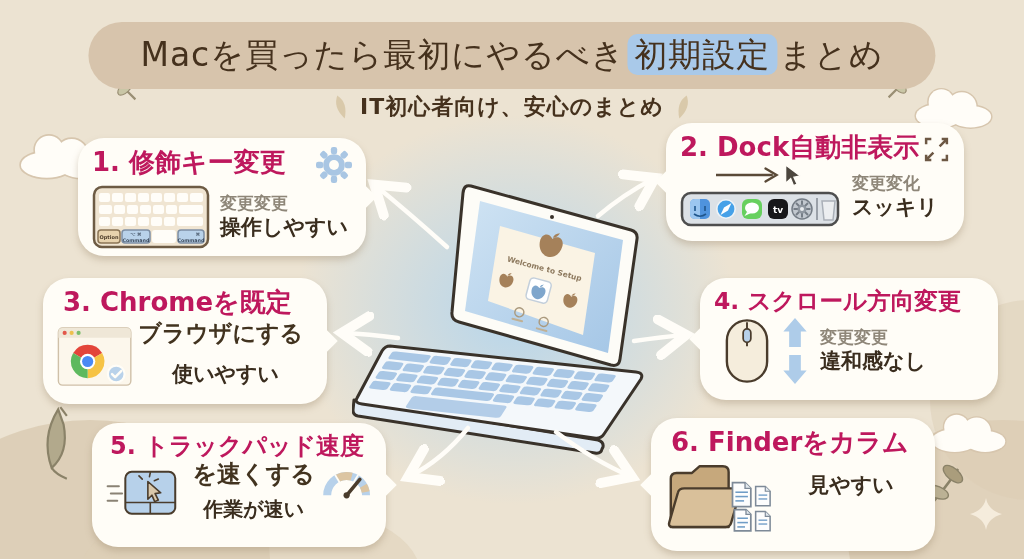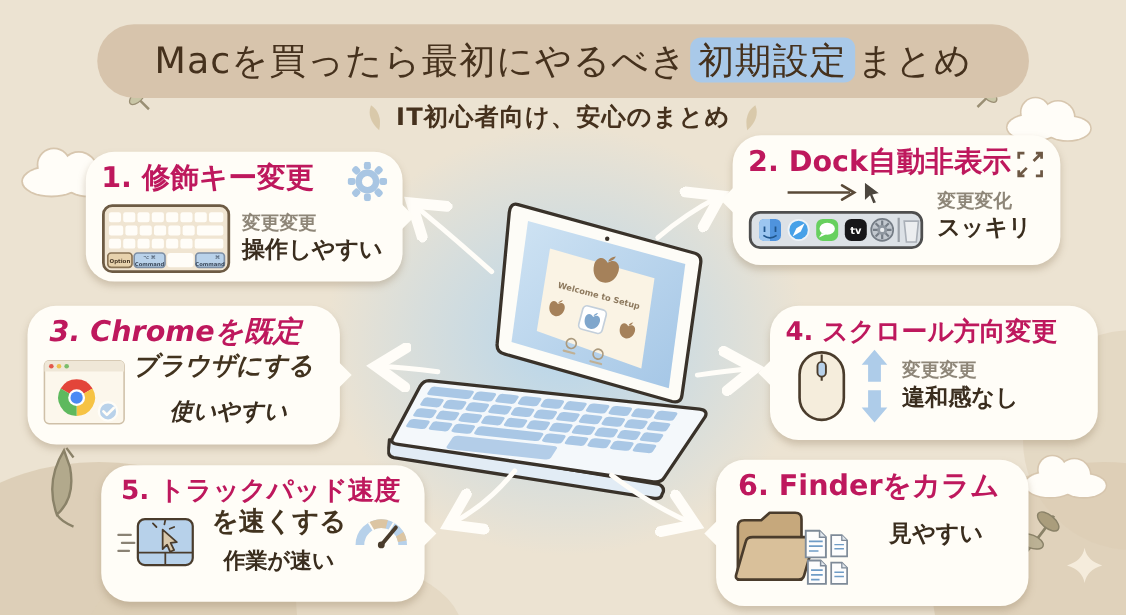--- a/index.html
+++ b/index.html
@@ -33,21 +33,21 @@
         top:calc(50% - 9px);}
   .tail-r{right:-7px;}  .tail-l{left:-7px;}
   .card-head{display:flex;align-items:flex-start;justify-content:space-between;}
   .heading{font-size:26px;font-weight:800;color:#be185d;white-space:nowrap;line-height:1.2;}
   .heading2{font-size:23px;font-weight:800;color:#42331f;white-space:nowrap;line-height:1.15;}
   .note{display:block;font-size:17px;font-weight:700;color:#8e8678;line-height:1.25;}
   .benefit{display:block;font-size:21px;font-weight:800;color:#3a2d1e;line-height:1.3;}
   .card-body{display:flex;align-items:center;}
   .c1{left:78px;top:138px;width:288px;height:118px;}
   .c2{left:666px;top:123px;width:298px;height:118px;}
-  .c3{left:25px;top:278px;width:284px;height:126px;font-style:italic;}
+  .c3{left:43px;top:278px;width:284px;height:126px;}
   .c4{left:700px;top:278px;width:298px;height:122px;}
   .c5{left:92px;top:423px;width:294px;height:124px;}
   .c6{left:651px;top:418px;width:284px;height:133px;}
   .c4 .heading{font-size:23.5px;}
   .c5 .heading{font-size:24px;}
   .c3 .heading2{margin-left:auto;padding-right:10px;}
   .c6 .heading2{font-size:25px;margin-left:auto;padding-right:14px;}
   .col{display:flex;flex-direction:column;}
   .laptop{position:absolute;left:352px;top:148px;z-index:2;}
 </style>

